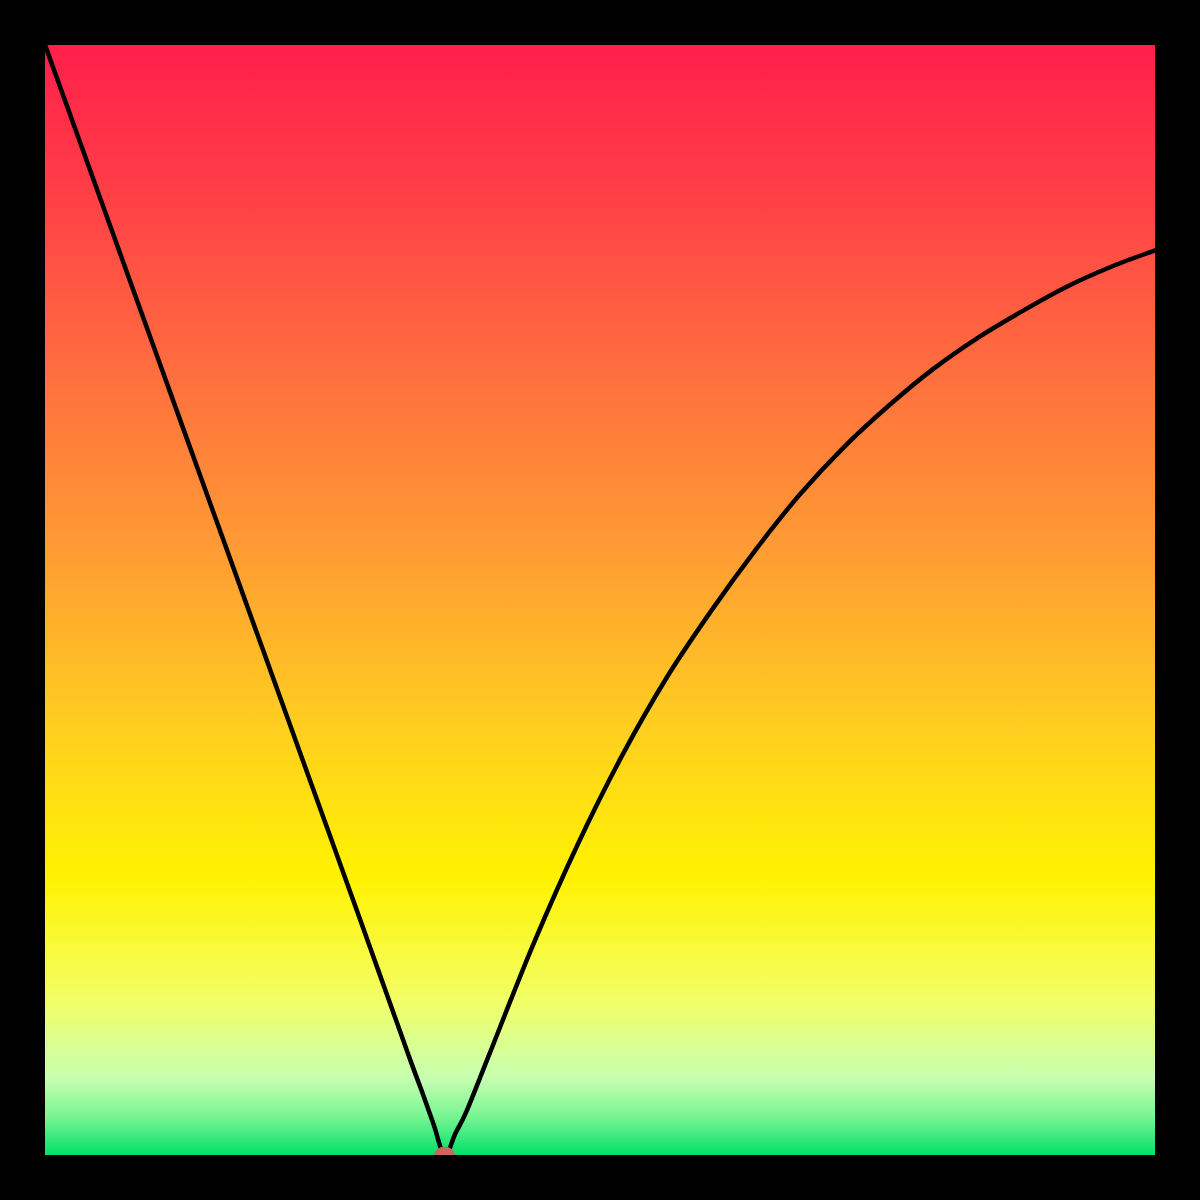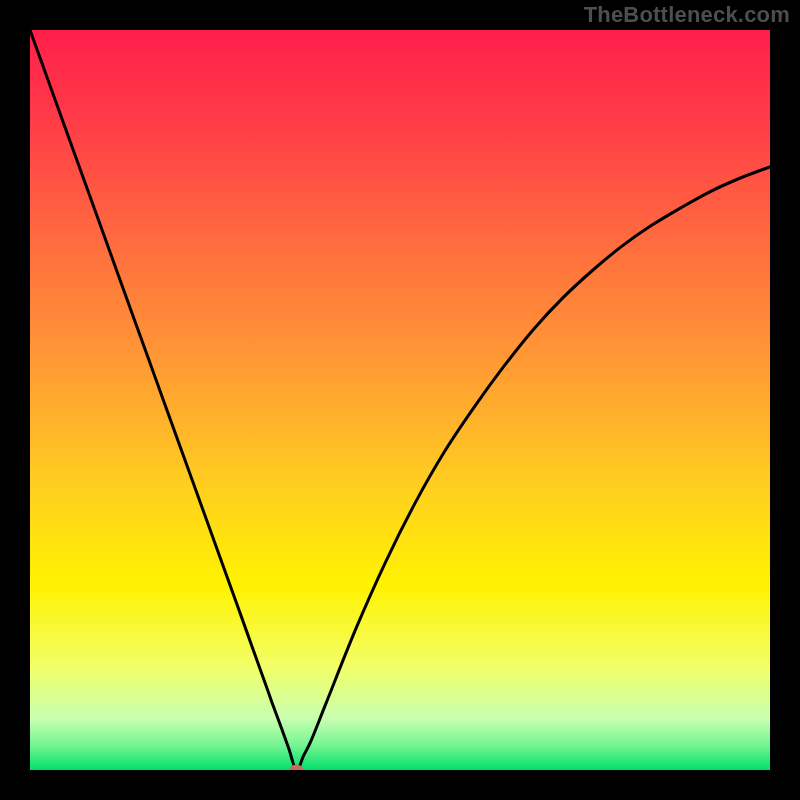--- a/index.html
+++ b/index.html
@@ -37,21 +37,20 @@
   .plot svg {
     display: block;
     width: 740px;
     height: 740px;
   }
 </style>
 </head>
 <body>
 
 <div class="frame">
-  <div class="watermark">TheBottleneck.com</div>
 
   <div class="plot">
     <svg id="plot-svg" viewBox="0 0 740 740">
         <defs>
           <linearGradient id="bg-grad" x1="0" y1="0" x2="0" y2="1">
             <stop offset="0%" stop-color="#ff1f4b"></stop>
             <stop offset="12%" stop-color="#ff3b47"></stop>
             <stop offset="28.000000000000004%" stop-color="#ff6a3f"></stop>
             <stop offset="45%" stop-color="#ff9a34"></stop>
             <stop offset="62%" stop-color="#ffd01f"></stop>

